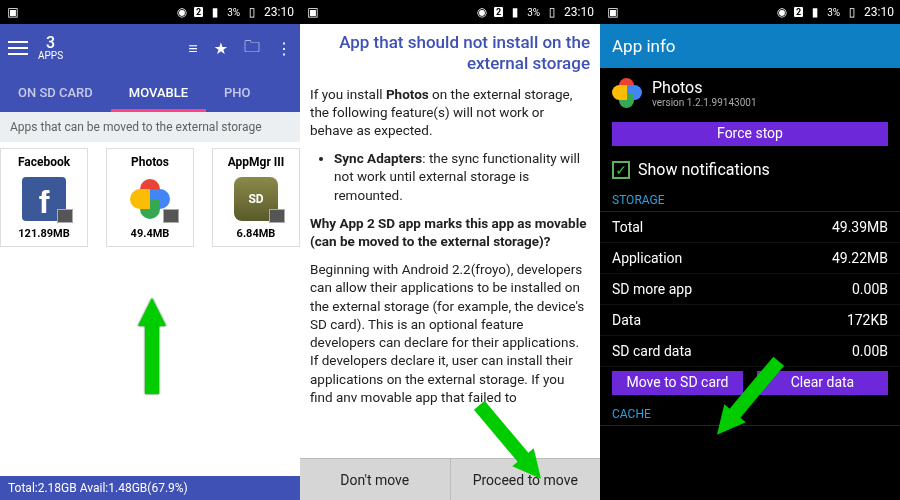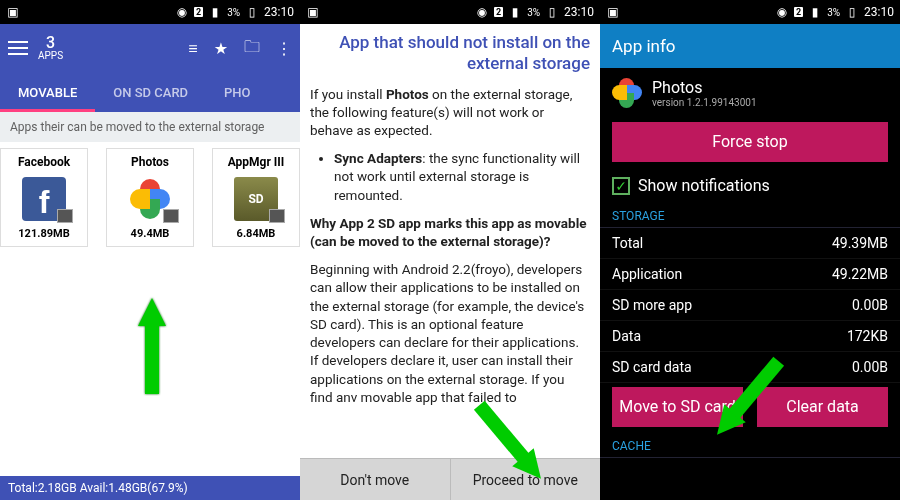--- a/index.html
+++ b/index.html
@@ -42,39 +42,39 @@
 .p2 .btnrow{display:flex;border-top:1px solid #bbb}
 .p2 .dlgbtn{flex:1;background:#d6d6d6;border:none;border-right:1px solid #bbb;height:41px;font-size:14px;color:#222}
 .p2 .dlgbtn:last-child{border-right:none}
 
 .p3{background:#000;color:#fff}
 .p3 .titlebar{background:#0f7fc4;height:44px;display:flex;align-items:center;padding:0 12px;font-size:17px}
 .p3 .apphead{display:flex;align-items:center;gap:10px;padding:10px 12px}
 .p3 .appname{font-size:16px}
 .p3 .appver{font-size:10px;color:#aaa}
 .p3 .btnrow{display:flex;gap:14px;padding:4px 12px 8px}
-.p3 .btn{flex:1;background:#be185d;border:none;color:#fff;height:40px;font-size:16px;display:flex;align-items:center;justify-content:center;text-align:center;line-height:1.1}
+.p3 .btn{flex:1;background:#6d28d9;border:none;color:#fff;height:24px;font-size:14px;display:flex;align-items:center;justify-content:center;text-align:center;line-height:1.1}
 .p3 .chkrow{display:flex;align-items:center;gap:8px;padding:6px 12px 10px}
 .p3 .chk{width:18px;height:18px;border:2px solid #5fb05f;display:flex;align-items:center;justify-content:center;color:#3c3;font-size:14px}
 .p3 .section{color:#2aa1e0;font-size:12px;padding:4px 12px;border-bottom:1px solid #223}
 .p3 .row{display:flex;justify-content:space-between;padding:7px 12px;font-size:14px;border-bottom:1px solid #111}
 
 .hamb{width:20px;height:14px;display:flex;flex-direction:column;justify-content:space-between}
 .hamb span{height:2px;background:#fff}
 .photos-icon{width:40px;height:40px;position:relative}
 .photos-icon .pt{position:absolute;width:20px;height:20px}
 .photos-icon .r{background:#ea4335;top:0;left:10px;border-radius:20px 20px 0 0}
 .photos-icon .b{background:#4285f4;top:10px;right:0;border-radius:0 20px 20px 0}
 .photos-icon .g{background:#34a853;bottom:0;left:10px;border-radius:0 0 20px 20px}
 .photos-icon .y{background:#fbbc05;top:10px;left:0;border-radius:20px 0 0 20px}
 .photos-icon.sm{width:30px;height:30px}
 .photos-icon.sm .pt{width:15px;height:15px}
 .photos-icon.sm .r{left:7px}.photos-icon.sm .b{top:7px}.photos-icon.sm .g{left:7px}.photos-icon.sm .y{top:7px}
 .fb-icon{width:44px;height:44px;background:#3b5998;color:#fff;font-size:32px;font-weight:bold;display:flex;align-items:flex-end;justify-content:center;border-radius:4px;font-family:Arial}
-.sd-icon{width:44px;height:44px;background:linear-gradient(#8a8a4a,#5a5a2a);border-radius:3px;display:flex;align-items:center;justify-content:center;color:#fff;font-size:12px;font-weight:bold}
+.sd-icon{width:44px;height:44px;background:linear-gradient(#8a8a4a,#5a5a2a);border-radius:8px;display:flex;align-items:center;justify-content:center;color:#fff;font-size:12px;font-weight:bold}
 
 .arrow-up{position:absolute;width:0;height:0;border-left:14px solid transparent;border-right:14px solid transparent;border-bottom:28px solid #0c0;filter:drop-shadow(0 0 1px #060)}
 .arrow-up::after{content:"";position:absolute;left:-7px;top:26px;width:14px;height:70px;background:#0c0}
 .arrow-dr{position:absolute;width:0;height:0;border-left:28px solid #0c0;border-top:14px solid transparent;border-bottom:14px solid transparent;transform:rotate(50deg)}
 .arrow-dr::before{content:"";position:absolute;right:26px;top:-7px;width:70px;height:14px;background:#0c0}
 </style>
 </head>
 <body>
 
 <div class="pane p1">
@@ -103,26 +103,26 @@
         <div class="apps-lbl">APPS</div>
       </div>
       <div class="top-icons">
         <span>≡</span>
         <span>★</span>
         <span>🗀</span>
         <span>⋮</span>
       </div>
     </div>
     <div class="tabs">
+      <div class="tab">ON SD CARD</div>
       <div class="tab active">MOVABLE</div>
-      <div class="tab">ON SD CARD</div>
       <div class="tab">PHO</div>
     </div>
   </div>
-  <div class="subhead">Apps their can be moved to the external storage</div>
+  <div class="subhead">Apps that can be moved to the external storage</div>
   <div class="grid">
     <div class="card">
       <div class="card-title">Facebook</div>
       <div class="card-icon">
           <div class="fb-icon">f</div>
           <div class="sdbadge"></div>
         </div>
       <div class="card-size">121.89MB</div>
     </div>
     <div class="card">

